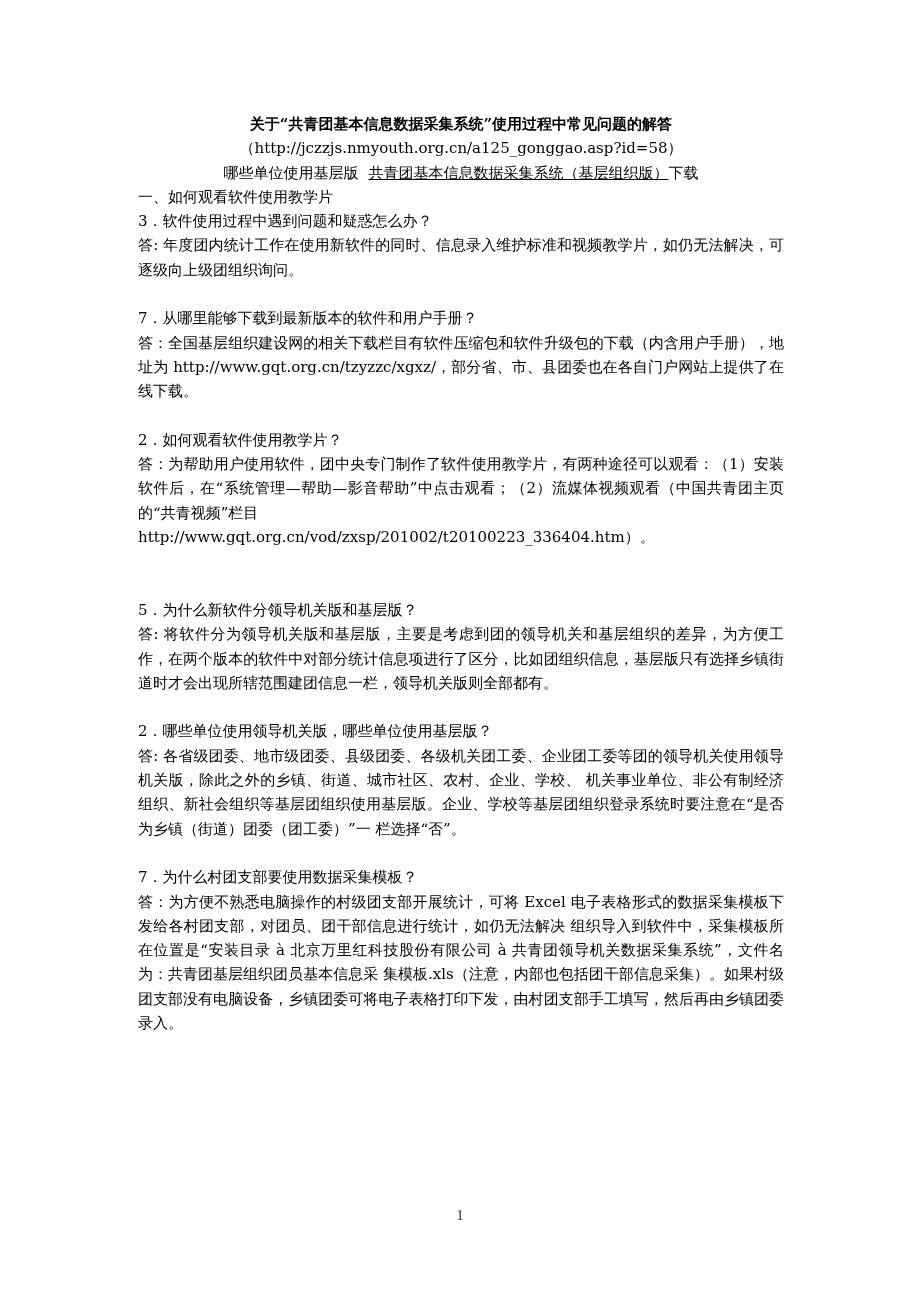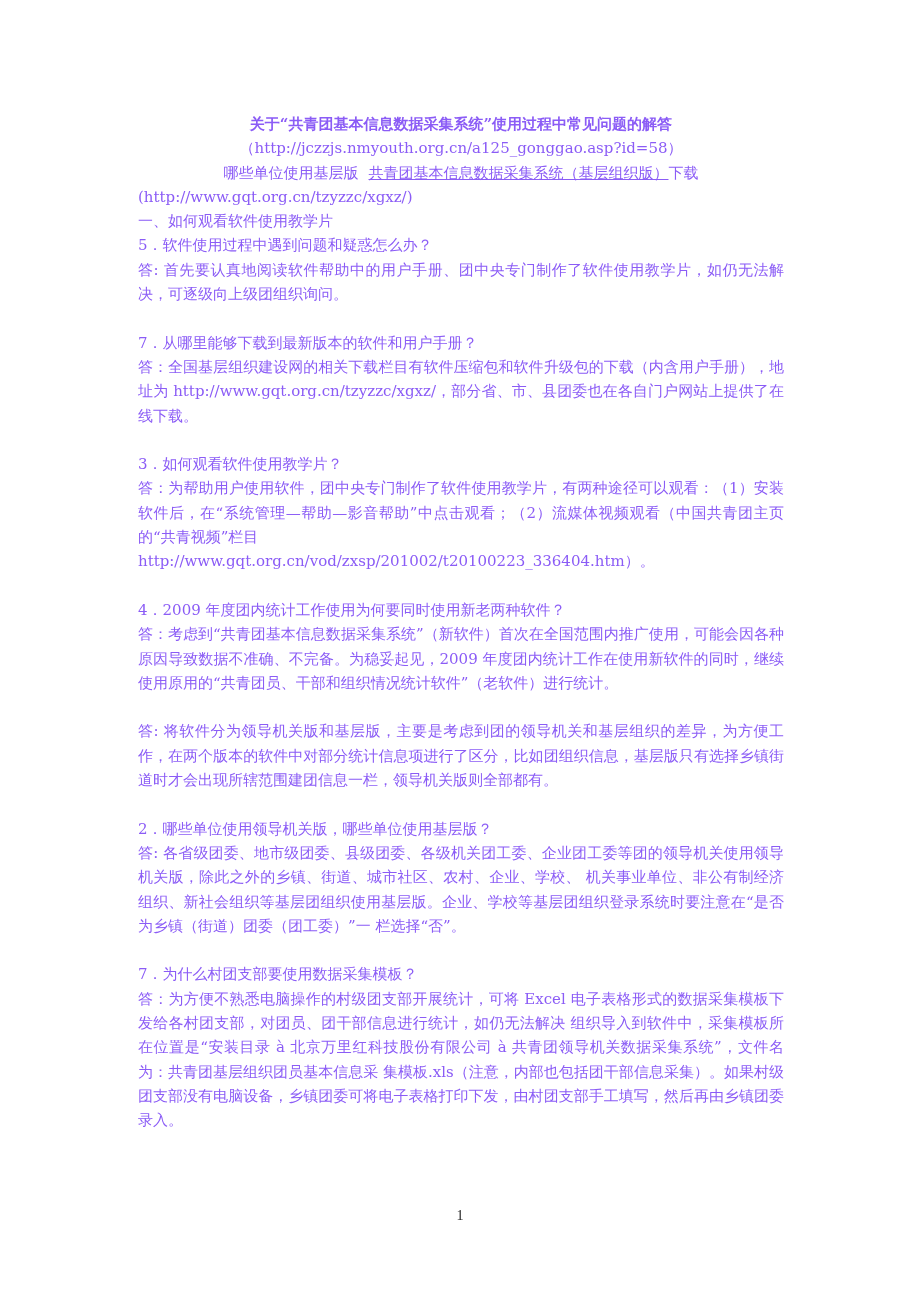--- a/index.html
+++ b/index.html
@@ -1,20 +1,20 @@
 <!DOCTYPE html>
 <html><head>
   <meta charset="utf-8">
   <style>
     html, body { margin: 0; padding: 0; background: #ffffff; }
     body { width: 920px; height: 1302px; position: relative; overflow: hidden; }
     .page {
       position: absolute; left: 138px; top: 112px; width: 646px;
       font-family: "DejaVu Serif", "Liberation Serif", serif;
-      font-size: 15px; line-height: 24.3px; color: #8b5cf6;
+      font-size: 15px; line-height: 24.3px; color: #000000;
     }
     .title { text-align: center; font-weight: bold; font-size: 15px; }
     .center { text-align: center; }
     .line { white-space: nowrap; }
     .para { text-align: justify; }
     .gap { height: 24.3px; }
     .link { text-decoration: underline; margin-left: 10px; }
     .footer {
       position: absolute; top: 1208px; left: 0; width: 920px; text-align: center;
       font-family: "Liberation Serif", serif; font-size: 14px; color: #222;
@@ -22,49 +22,45 @@
   </style>
 </head>
 <body>
 
 <div class="page">
   <div class="title">关于“共青团基本信息数据采集系统”使用过程中常见问题的解答</div>
   <div class="center">（http://jczzjs.nmyouth.org.cn/a125_gonggao.asp?id=58）</div>
   <div class="center">
     <span>哪些单位使用基层版</span><span class="link">共青团基本信息数据采集系统（基层组织版）</span><span>下载</span>
   </div>
-  <div class="line">(http://www.gqt.org.cn/tzyzzc/xgxz/)</div>
   <div class="line">一、如何观看软件使用教学片</div>
 
   <div>
-    <div>5．软件使用过程中遇到问题和疑惑怎么办？</div>
-    <div class="para">答: 首先要认真地阅读软件帮助中的用户手册、团中央专门制作了软件使用教学片，如仍无法解决，可逐级向上级团组织询问。</div>
+    <div>3．软件使用过程中遇到问题和疑惑怎么办？</div>
+    <div class="para">答: 年度团内统计工作在使用新软件的同时、信息录入维护标准和视频教学片，如仍无法解决，可逐级向上级团组织询问。</div>
   </div>
   <div class="gap"></div>
 
   <div>
     <div>7．从哪里能够下载到最新版本的软件和用户手册？</div>
     <div class="para">答：全国基层组织建设网的相关下载栏目有软件压缩包和软件升级包的下载（内含用户手册），地址为 http://www.gqt.org.cn/tzyzzc/xgxz/，部分省、市、县团委也在各自门户网站上提供了在线下载。</div>
   </div>
   <div class="gap"></div>
 
   <div>
-    <div>3．如何观看软件使用教学片？</div>
+    <div>2．如何观看软件使用教学片？</div>
     <div class="para">答：为帮助用户使用软件，团中央专门制作了软件使用教学片，有两种途径可以观看：（1）安装软件后，在“系统管理—帮助—影音帮助”中点击观看；（2）流媒体视频观看（中国共青团主页的“共青视频”栏目</div>
     <div class="line">http://www.gqt.org.cn/vod/zxsp/201002/t20100223_336404.htm）。</div>
   </div>
   <div class="gap"></div>
 
-  <div>
-    <div>4．2009 年度团内统计工作使用为何要同时使用新老两种软件？</div>
-    <div class="para">答：考虑到“共青团基本信息数据采集系统”（新软件）首次在全国范围内推广使用，可能会因各种原因导致数据不准确、不完备。为稳妥起见，2009 年度团内统计工作在使用新软件的同时，继续使用原用的“共青团员、干部和组织情况统计软件”（老软件）进行统计。</div>
-  </div>
   <div class="gap"></div>
 
   <div>
+    <div>5．为什么新软件分领导机关版和基层版？</div>
     <div class="para">答: 将软件分为领导机关版和基层版，主要是考虑到团的领导机关和基层组织的差异，为方便工作，在两个版本的软件中对部分统计信息项进行了区分，比如团组织信息，基层版只有选择乡镇街道时才会出现所辖范围建团信息一栏，领导机关版则全部都有。</div>
   </div>
   <div class="gap"></div>
 
   <div>
     <div>2．哪些单位使用领导机关版，哪些单位使用基层版？</div>
     <div class="para">答: 各省级团委、地市级团委、县级团委、各级机关团工委、企业团工委等团的领导机关使用领导机关版，除此之外的乡镇、街道、城市社区、农村、企业、学校、 机关事业单位、非公有制经济组织、新社会组织等基层团组织使用基层版。企业、学校等基层团组织登录系统时要注意在“是否为乡镇（街道）团委（团工委）”一 栏选择“否”。</div>
   </div>
   <div class="gap"></div>
 

